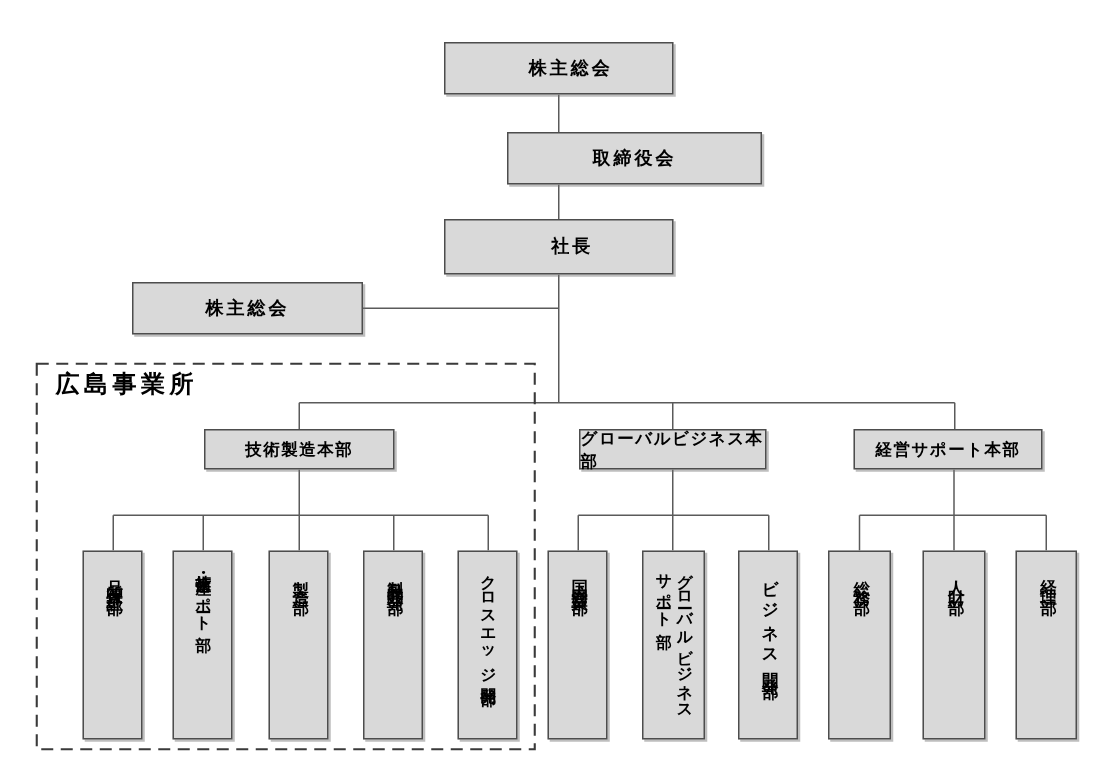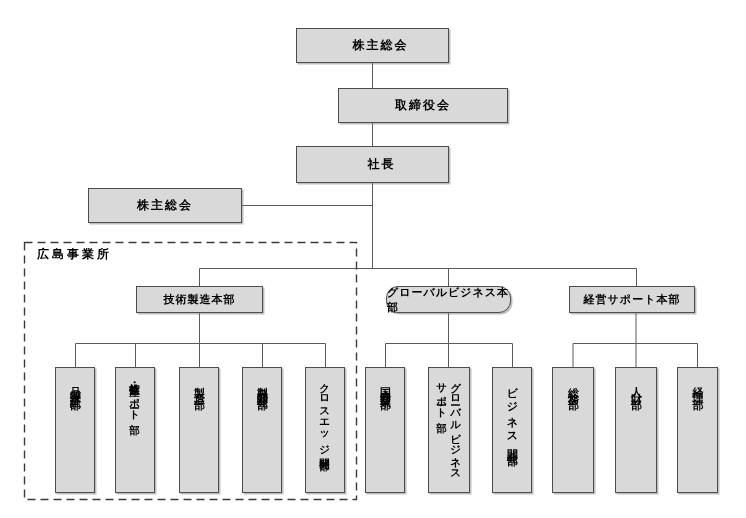--- a/index.html
+++ b/index.html
@@ -36,21 +36,21 @@
     font-size: 11px;
     line-height: 15px;
     letter-spacing: 3px;
   }
   .v-text span { display: block; }
   .v-short .v-text { letter-spacing: 6px; }
   .v-tight { padding-top: 7px; }
   .v-tight .v-text { font-size: 10.5px; letter-spacing: 0.5px; line-height: 14px; }
   .group-label {
     position: absolute;
-    font-size: 12px;
+    font-size: 16px;
     font-weight: 700;
     letter-spacing: 3px;
   }
 </style>
 </head>
 <body>
 
 <div class="canvas">
 
   <svg class="lines" width="746" height="518">
@@ -94,21 +94,21 @@
 
 
   <div class="box hbox" style="left:296px; top:88px; width:170px; height:35px;margin-left:42px;">取締役会</div>
 
   <div class="box hbox" style="left:296px; top:146px; width:153px; height:37px;padding-left:18px;">社長</div>
 
   <div class="box hbox" style="left:88px; top:188px; width:154px; height:35px;">株主総会</div>
 
   <div class="box division" style="left:136px; top:286px; width:127px; height:27px;">技術製造本部</div>
 
-  <div class="box division" style="left:386px; top:286px; width:125px; height:27px;border-radius:12px;">グローバルビジネス本部</div>
+  <div class="box division" style="left:386px; top:286px; width:125px; height:27px;">グローバルビジネス本部</div>
 
   <div class="box division" style="left:569px; top:286px; width:126px; height:27px;">経営サポート本部</div>
 
   <div class="box vbox" style="left:55px; top:367px; width:40px; height:126px;">
     <div class="v-text">品質保証部</div>
   </div>
 
   <div class="box vbox v-tight" style="left:115px; top:367px; width:40px; height:126px;">
     <div class="v-text">技術・生産サポート部</div>
   </div>

